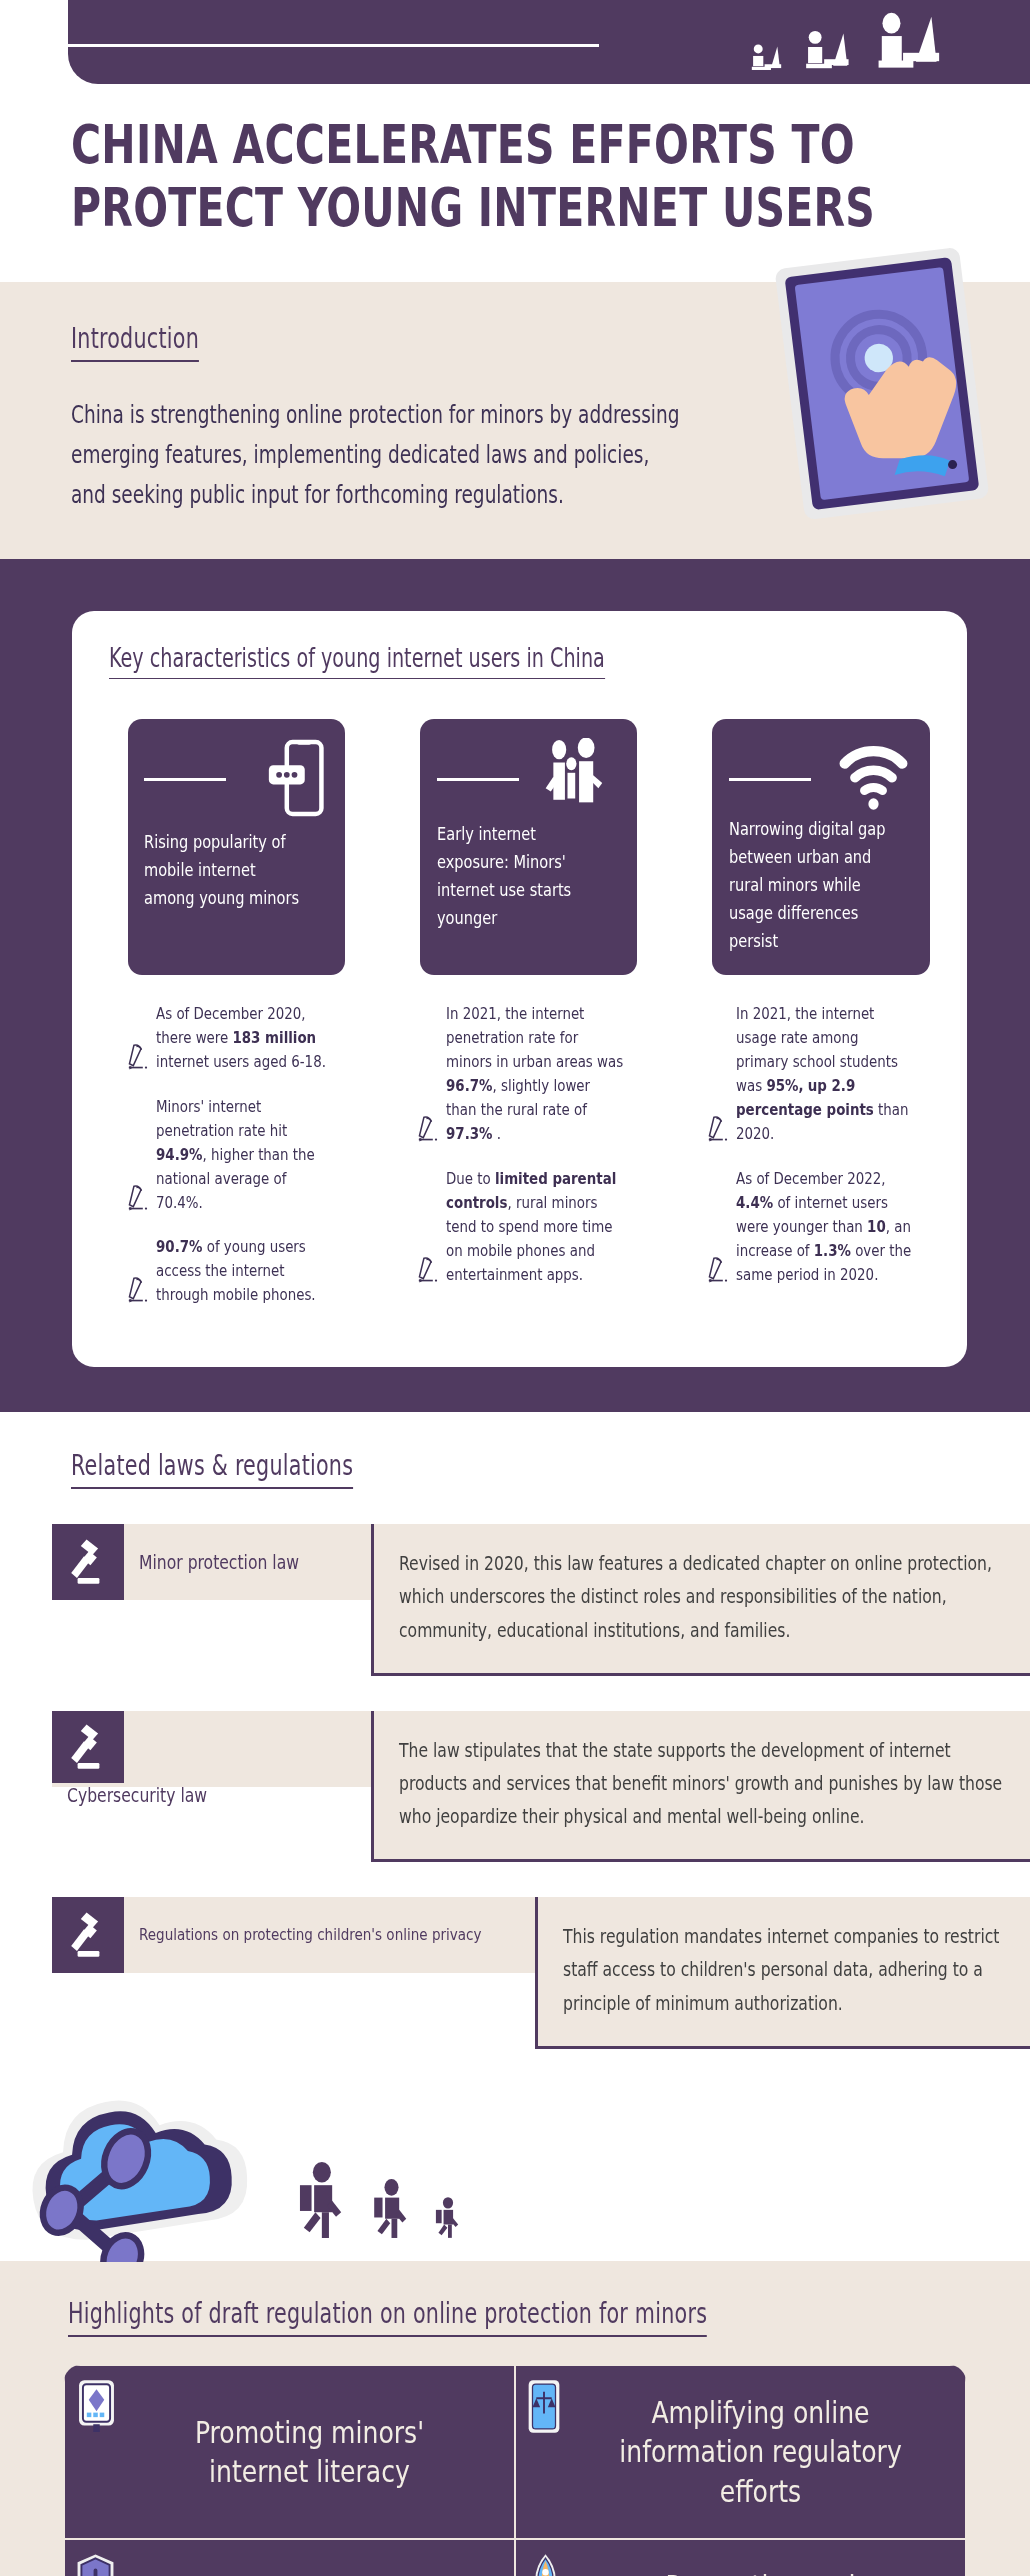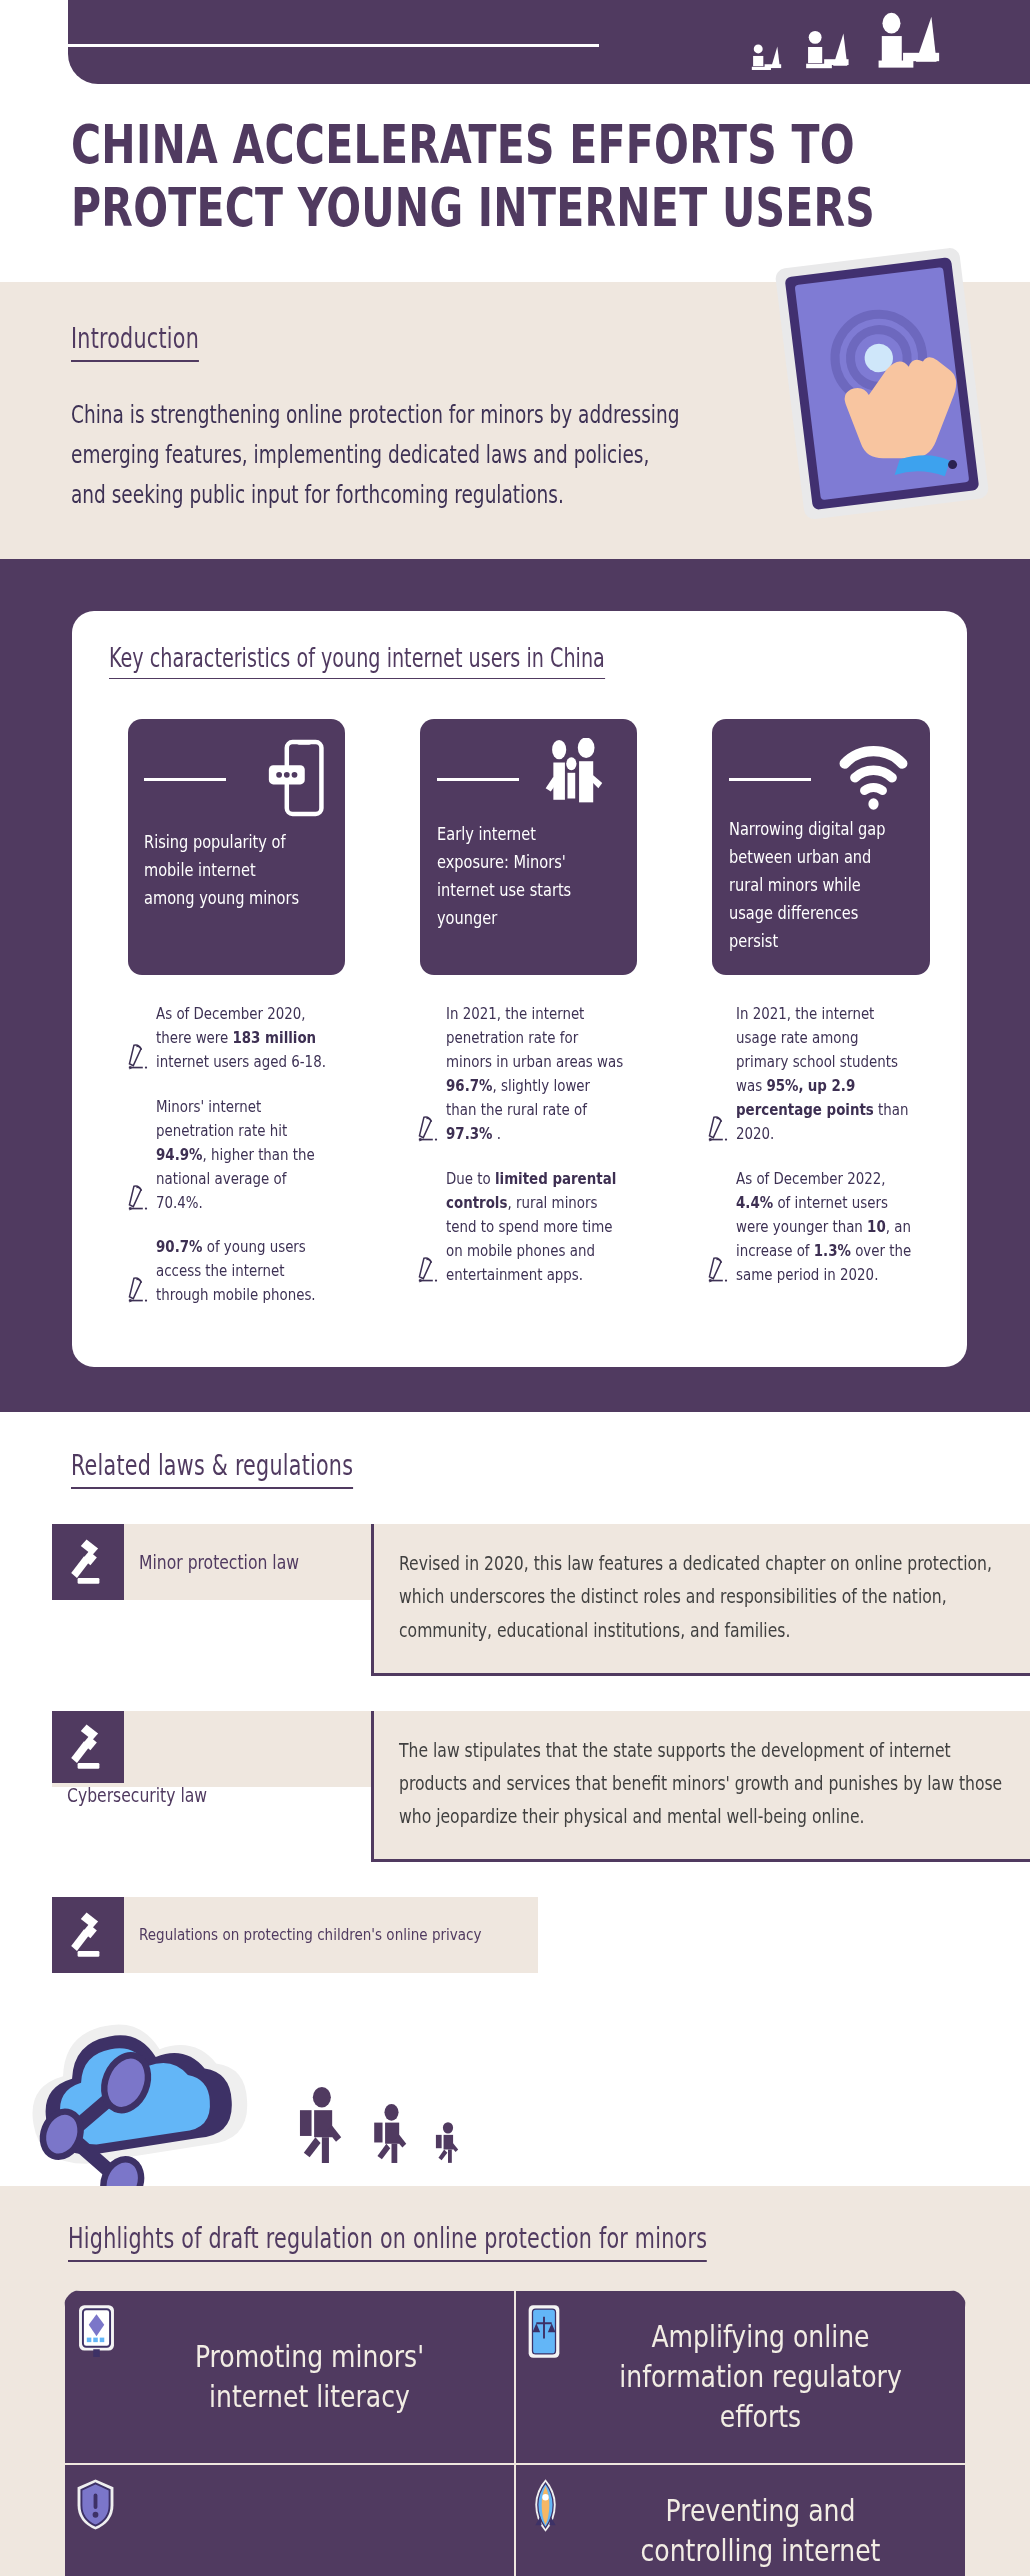--- a/index.html
+++ b/index.html
@@ -510,20 +510,23 @@
               <svg width="43" height="50" viewBox="0 0 66 78">
                 <g fill="#fff">
                   <path d="M30 4 l18 14 -9 10 -18 -14z"></path>
                   <path d="M34 22 l12 10 -10 12 -12 -10z"></path>
                   <path d="M26 30 L6 56 l9 8 20 -26z"></path>
                   <rect x="16" y="64" width="34" height="9" rx="2"></rect>
                 </g>
               </svg>
             </div>
             <div class="law-name">Regulations on protecting children's online privacy</div>
+          </div>
+          <div class="law-desc">
+            <span>This regulation mandates internet companies to restrict staff access to children's personal data, adhering to a principle of minimum authorization.</span>
           </div>
         </div>
       </div>
 
     <div class="bottom-art">
       <svg class="cloud-art" width="296" height="213" viewBox="0 0 460 330">
         <path d="M120 296 q-72 0 -82 -62 q-10 -58 46 -74 q2 -66 66 -78 q54 -12 84 36 q54 -20 88 22 q46 6 48 58 q4 62 -60 68 z" fill="#EFEFEF"></path>
         <path d="M128 282 q-62 0 -70 -54 q-8 -50 40 -64 q2 -56 58 -66 q46 -10 72 32 q46 -18 76 18 q40 6 42 50 q4 54 -52 58 z" fill="#3D3166"></path>
         <path d="M136 266 q-50 0 -56 -44 q-6 -40 32 -52 q2 -44 46 -52 q38 -8 58 26 q38 -14 62 14 q32 6 34 40 q4 44 -42 48 z" fill="#63B6F7"></path>
         <path d="M90 252 l84 -72" stroke="#3D3166" stroke-width="22" stroke-linecap="round" fill="none"></path>

